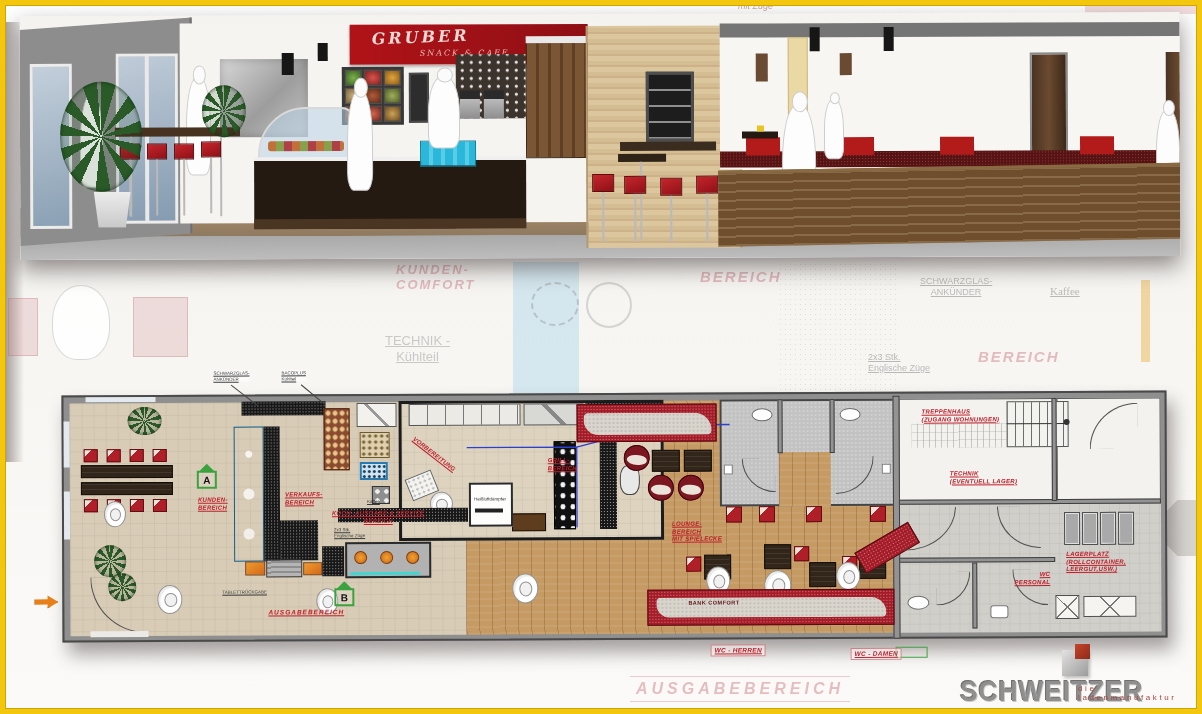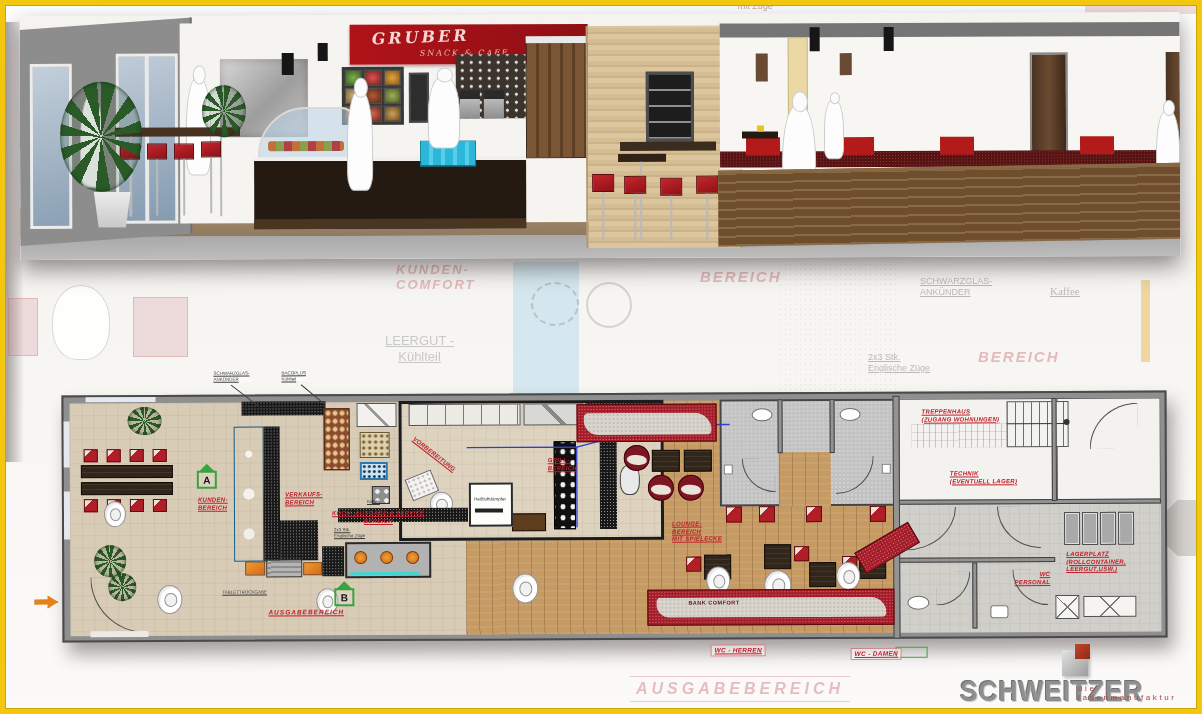--- a/index.html
+++ b/index.html
@@ -75,23 +75,23 @@
 
 <div class="page">
 
   <div class="abs" style="inset:0;">
     <div class="abs" style="left:0;top:22px;width:24px;height:440px;background:linear-gradient(90deg,rgba(55,38,38,.55),rgba(55,38,38,0));"></div>
     <div class="abs" style="left:1085px;top:0;width:112px;height:14px;background:rgba(205,130,135,.28);"></div>
     <div class="abs" style="left: 738px; top: 1px; font-size: 9px; color: rgba(165, 120, 100, 0.65); font-style: italic; white-space: pre-line;">mit Züge</div>
     <div class="abs wm-red" style="left: 396px; top: 263px; font-size: 13px; white-space: pre-line;">KUNDEN-
 COMFORT</div>
     <div class="abs wm-red" style="left: 700px; top: 268px; font-size: 15px; white-space: pre-line;">BEREICH</div>
-    <div class="abs wm-gray" style="left: 385px; top: 333px; font-size: 13px; text-align: center; opacity: 0.75; white-space: pre-line;">LEERGUT -
+    <div class="abs wm-gray" style="left: 385px; top: 333px; font-size: 13px; text-align: center; opacity: 0.75; white-space: pre-line;">TECHNIK -
 Kühlteil</div>
-    <div class="abs wm-gray" style="left: 920px; top: 276px; font-size: 9px; text-align: left; white-space: pre-line;">SCHWARZGLAS-
+    <div class="abs wm-gray" style="left: 920px; top: 276px; font-size: 9px; text-align: center; white-space: pre-line;">SCHWARZGLAS-
 ANKÜNDER</div>
     <div class="abs wm-gray" style="left: 1050px; top: 285px; font-size: 11px; font-family: &quot;Liberation Serif&quot;, serif; white-space: pre-line;">Kaffee</div>
     <div class="abs wm-red" style="left: 978px; top: 348px; font-size: 15px; white-space: pre-line;">BEREICH</div>
     <div class="abs wm-gray" style="left: 868px; top: 352px; font-size: 9px; white-space: pre-line;">2x3 Stk.
 Englische Züge</div>
     <div class="abs" style="left:513px;top:262px;width:66px;height:131px;background:rgba(125,195,230,.28);"></div>
     <div class="abs" style="left:531px;top:282px;width:48px;height:44px;border:2px dashed rgba(140,140,140,.4);border-radius:50%;"></div>
     <div class="abs" style="left:586px;top:282px;width:46px;height:46px;border:2px solid rgba(140,140,140,.32);border-radius:50%;"></div>
     <div class="abs dotband" style="left:778px;top:262px;width:118px;height:131px;opacity:.5;"></div>
     <div class="abs pinkpat" style="left:8px;top:298px;width:30px;height:58px;"></div>

